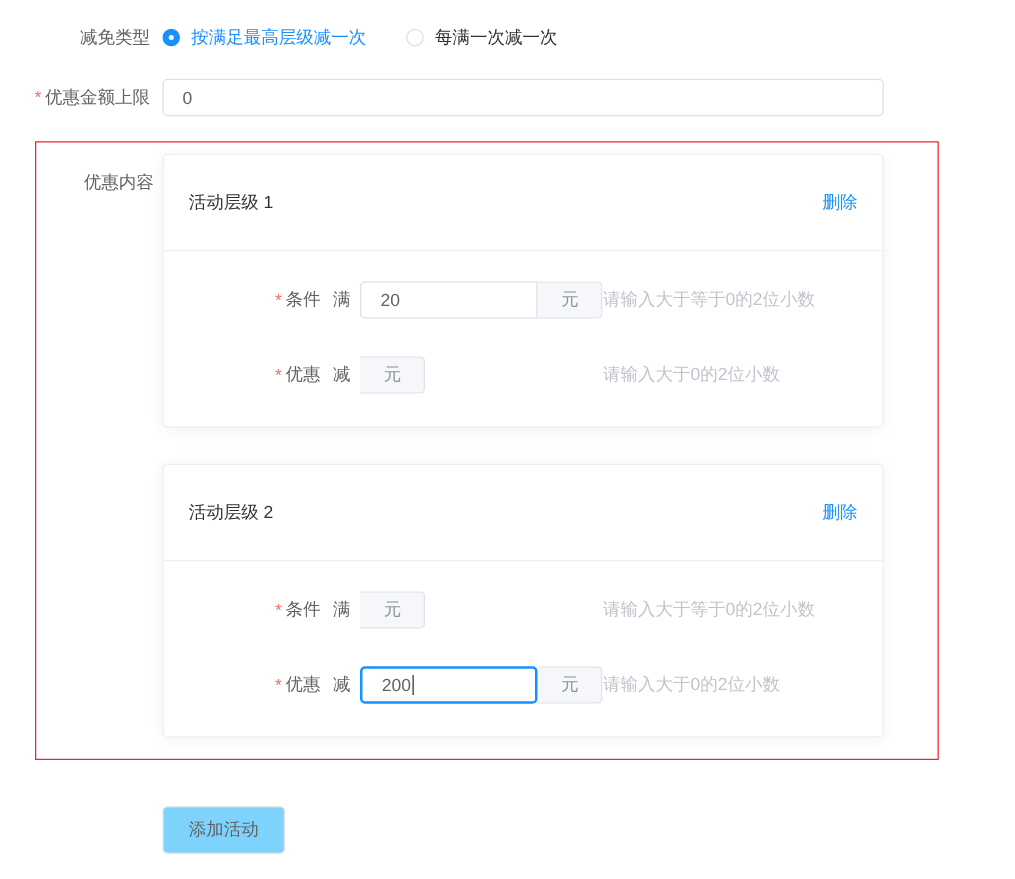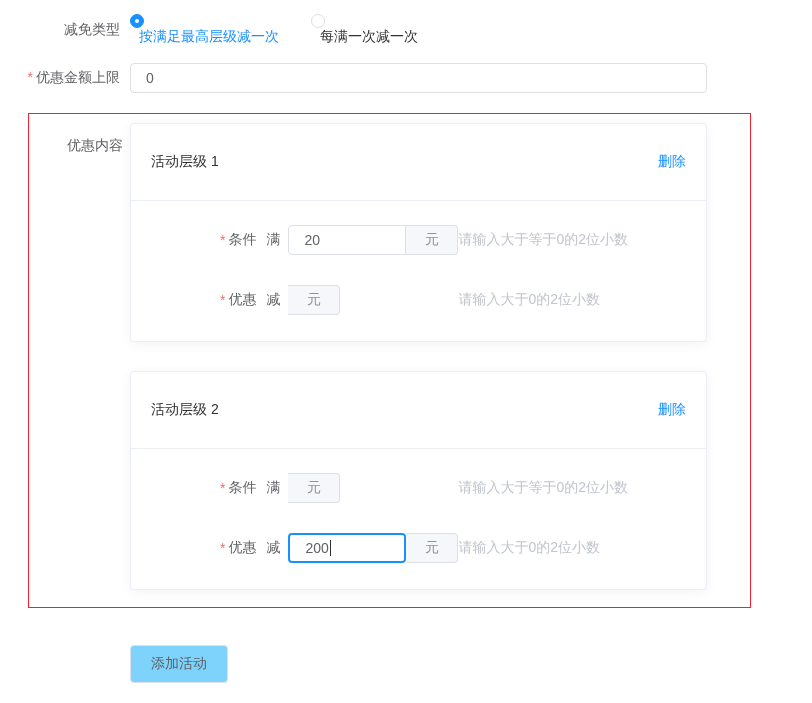--- a/index.html
+++ b/index.html
@@ -9,21 +9,21 @@
 
   .form-row { display:flex; align-items:center; }
   .type-row { height:20px; margin-bottom:23px; }
   .cap-row  { margin-bottom:20px; }
 
   .main-label { width:120px; flex:none; text-align:right; color:#606266; }
   .req-star { color:#f56c6c; margin-right:3px; }
 
   
   .radio-group { display:flex; align-items:center; margin-left:10px; }
-  .radio-item { display:flex; cursor:pointer;flex-direction:column; }
+  .radio-item { display:flex; align-items:center; cursor:pointer; }
   .radio-item + .radio-item { margin-left:32px; }
   .radio-circle { width:14px; height:14px; border-radius:50%; border:1px solid #dcdfe6; background:#fff;
                   display:flex; align-items:center; justify-content:center; flex:none; }
   .radio-circle.checked { background:#1890ff; border-color:#1890ff; }
   .radio-dot { width:4px; height:4px; border-radius:50%; background:#fff; display:none; }
   .radio-circle.checked .radio-dot { display:block; }
   .radio-label { margin-left:9px; color:#303133; }
   .radio-item.checked .radio-label { color:#1890ff; }
 
   
@@ -43,21 +43,21 @@
                  border-bottom:1px solid #ebeef5; }
   .tier-title { color:#303133; }
   .delete-link { color:#1890ff; cursor:pointer; }
   .tier-body { padding:24px 0 26px 0; }
 
   .field-row { display:flex; align-items:center; height:30px; margin-bottom:30px; padding-left:89px; }
   .field-row:last-child { margin-bottom:0; }
   .field-name { color:#606266; }
   .field-prefix { margin:0 8px 0 10px; color:#606266; }
 
-  .input-group { display:flex; width:170px; height:30px; flex:none; }
+  .input-group { display:flex; width:194px; height:30px; flex:none; }
   .input-part { position:relative; flex:1; }
   input.amount { width:100%; height:30px; border:1px solid #dcdfe6; border-right:1px solid #dcdfe6;
                  border-radius:4px 0 0 4px; padding:0 10px 0 15px; font-size:14px; color:#606266;
                  outline:none; background:#fff; font-family:"Liberation Sans","DejaVu Sans",sans-serif; }
   .unit-suffix { width:52px; flex:none; background:#f5f7fa; border:1px solid #dcdfe6; border-left:none;
                  border-radius:0 4px 4px 0; color:#909399; display:flex; align-items:center; justify-content:center; }
   .input-group.focused input.amount { border:2px solid #1890ff; border-radius:4px; }
   .text-cursor { position:absolute; left:42px; top:7px; width:1px; height:16px; background:#303133; display:none; }
   .input-group.focused .text-cursor { display:block; }
 

